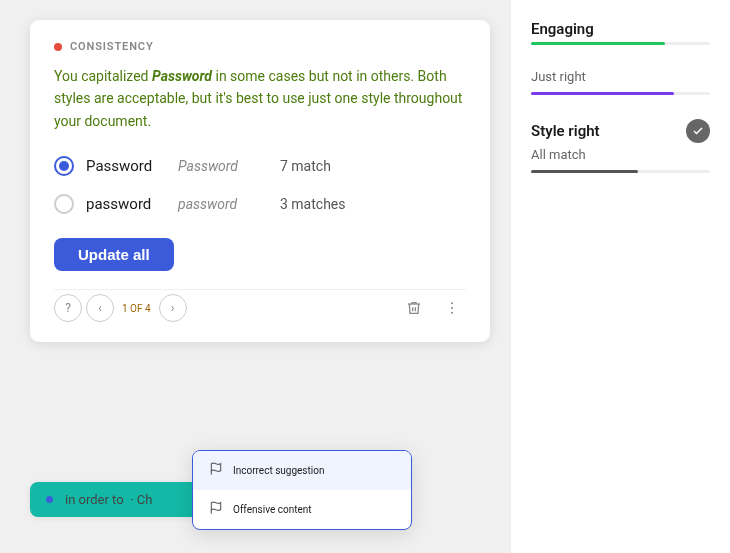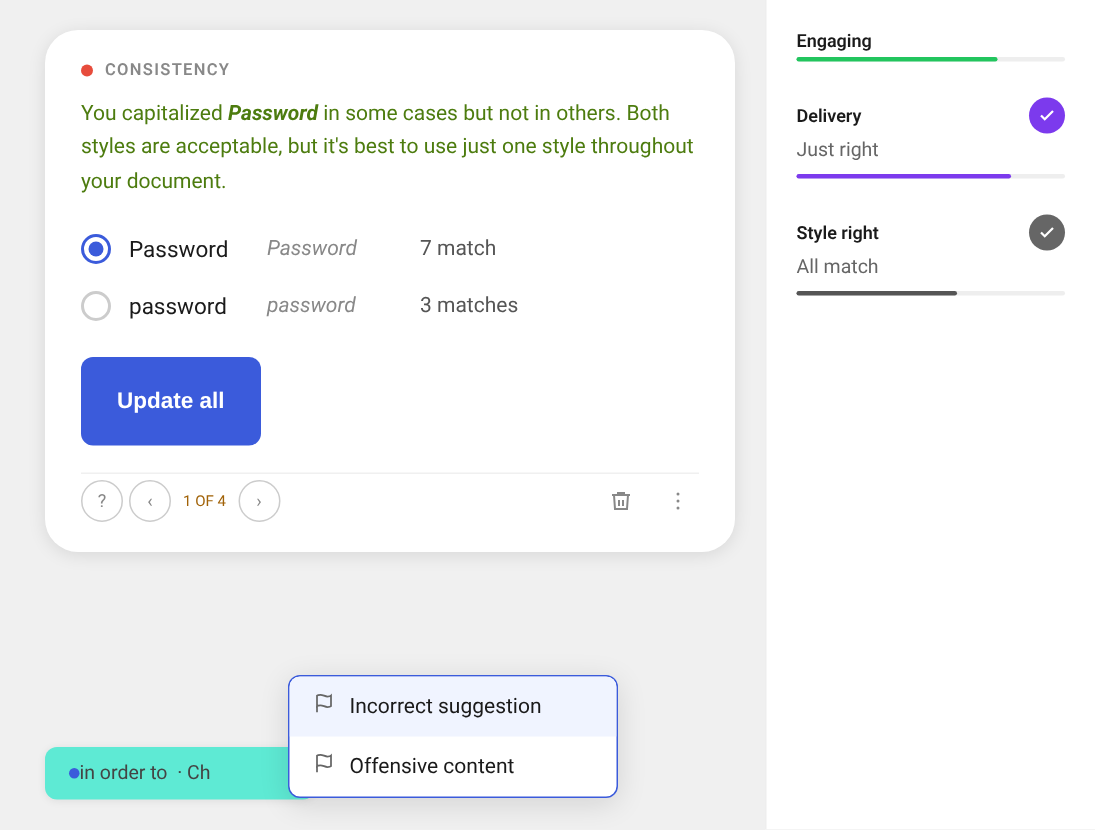--- a/index.html
+++ b/index.html
@@ -12,21 +12,21 @@
       overflow: hidden;
     }
 
     
     .left-panel {
       position: absolute;
       left: 30px;
       top: 20px;
       width: 460px;
       background: #fff;
-      border-radius: 22px;
+      border-radius: 9px;
       padding: 20px 24px;
       box-shadow: 0 2px 12px rgba(0,0,0,0.1);
     }
 
     .consistency-label {
       display: flex;
       align-items: center;
       gap: 8px;
       margin-bottom: 12px;
     }
@@ -108,21 +108,21 @@
       font-size: 14px;
       color: #555;
     }
 
     
     .update-btn {
       background: #3b5bdb;
       color: #fff;
       border: none;
       border-radius: 8px;
-      padding: 21px 24px;
+      padding: 8px 24px;
       font-size: 15px;
       font-weight: 600;
       cursor: pointer;
       margin-top: 10px;
       margin-bottom: 18px;
     }
 
     
     .nav-bar {
       display: flex;
@@ -179,44 +179,44 @@
       box-shadow: 0 4px 20px rgba(0,0,0,0.12);
       z-index: 100;
       min-width: 220px;
       overflow: hidden;
     }
     .dropdown-item {
       display: flex;
       align-items: center;
       gap: 10px;
       padding: 11px 16px;
-      font-size: 14px;
+      font-size: 10px;
       color: #1a1a1a;
       cursor: pointer;
       background: transparent;
     }
     .dropdown-item:first-child {
       background: #f0f4ff;
     }
     .flag-icon {
       color: #666;
       font-size: 14px;
     }
 
     
     .bottom-row {
       position: absolute;
       left: 30px;
-      top: 498px;
-      background: #5eead4;
+      top: 482px;
+      background: #14b8a6;
       border-radius: 8px;
       padding: 10px 16px;
       display: flex;
       align-items: center;
-      gap: 0;
+      gap: 12px;
       font-size: 13px;
       color: #444;
       box-shadow: 0 1px 6px rgba(0,0,0,0.08);
       width: 180px;
     }
     .bottom-dot {
       width: 7px;
       height: 7px;
       border-radius: 50%;
       background: #3b5bdb;
@@ -238,21 +238,21 @@
     .metric-row {
       margin-bottom: 24px;
     }
     .metric-header {
       display: flex;
       align-items: center;
       justify-content: space-between;
       margin-bottom: 4px;
     }
     .metric-name {
-      font-size: 12px;
+      font-size: 15px;
       font-weight: 600;
       color: #1a1a1a;
     }
     .metric-sub {
       font-size: 13px;
       color: #666;
       margin-bottom: 8px;
     }
     .metric-bar {
       height: 3px;
@@ -368,28 +368,20 @@
   <div class="metric-row">
     <div class="metric-header">
       <span class="metric-name">Engaging</span>
     </div>
     <div class="metric-bar">
       <div class="metric-bar-fill" style="width:75%; background:#22c55e;"></div>
     </div>
   </div>
 
   <div class="metric-row">
-    <div class="metric-header">
-      <span class="metric-name">Delivery</span>
-      <div class="check-circle check-purple">
-        <svg width="12" height="12" viewBox="0 0 24 24" fill="none" stroke="white" stroke-width="3">
-          <polyline points="20 6 9 17 4 12"></polyline>
-        </svg>
-      </div>
-    </div>
     <div class="metric-sub">Just right</div>
     <div class="metric-bar">
       <div class="metric-bar-fill" style="width:80%; background:#7c3aed;"></div>
     </div>
   </div>
 
   <div class="metric-row">
     <div class="metric-header">
       <span class="metric-name">Style right</span>
       <div class="check-circle check-gray">

